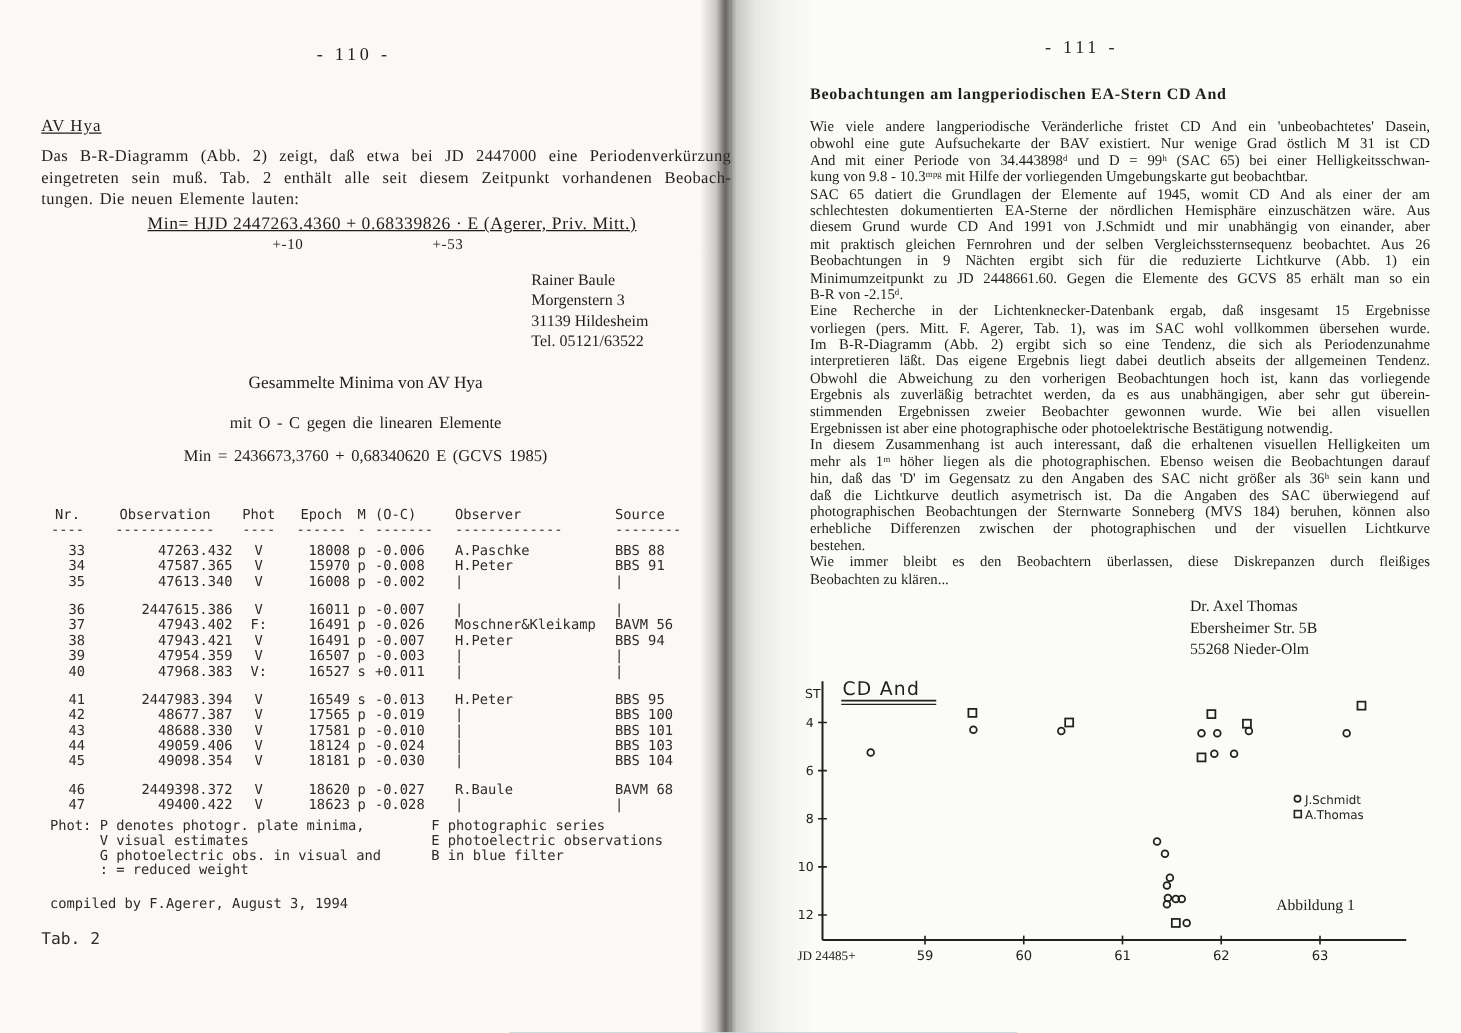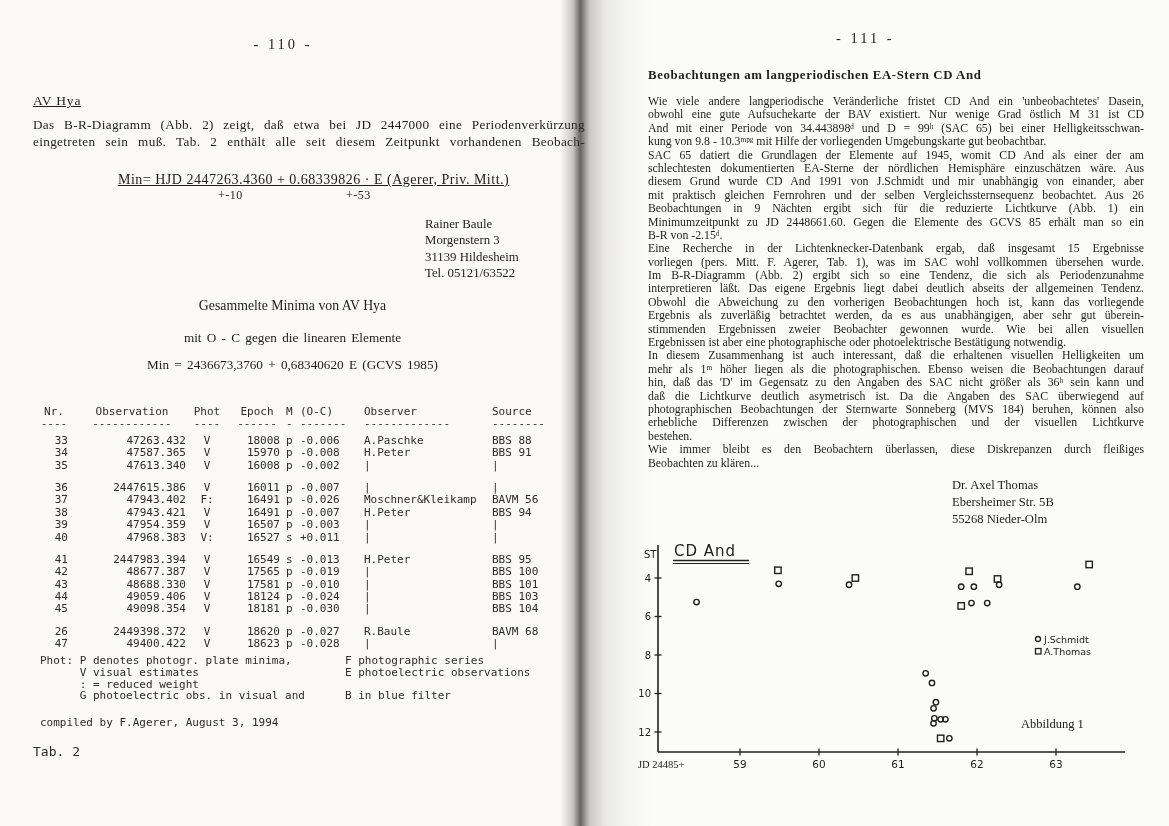--- a/index.html
+++ b/index.html
@@ -59,20 +59,21 @@
 <body>
 
 <div class="scan">
 
   <div class="page page-left">
     <div class="abs pgnum-l">- 110 -</div>
     <div class="abs sect">AV Hya</div>
     <div class="abs intro" id="intro">
         <div class="jl">Das B-R-Diagramm (Abb. 2) zeigt, daß etwa bei JD 2447000 eine Periodenverkürzung</div>
         <div class="jl">eingetreten sein muß. Tab. 2 enthält alle seit diesem Zeitpunkt vorhandenen Beobach-</div>
+        <div class="jl last">tungen. Die neuen Elemente lauten:</div>
       </div>
     <div class="abs formula">Min= HJD 2447263.4360 + 0.68339826 · E   (Agerer, Priv. Mitt.)</div>
     <div class="abs err err1">+-10</div>
     <div class="abs err err2">+-53</div>
     <div class="abs addr-l" id="addr-l">
         <div class="">Rainer Baule</div>
         <div class="">Morgenstern 3</div>
         <div class="">31139 Hildesheim</div>
         <div class="">Tel. 05121/63522</div>
       </div>
@@ -88,28 +89,28 @@
         <div class="trow gapg"><span class="c0">36</span><span class="c1">2447615.386</span><span class="c2">V</span><span class="c3">16011</span><span class="c4">p</span><span class="c5">-0.007</span><span class="c6">|</span><span class="c7">|</span></div>
         <div class="trow "><span class="c0">37</span><span class="c1">47943.402</span><span class="c2">F:</span><span class="c3">16491</span><span class="c4">p</span><span class="c5">-0.026</span><span class="c6">Moschner&amp;Kleikamp</span><span class="c7">BAVM 56</span></div>
         <div class="trow "><span class="c0">38</span><span class="c1">47943.421</span><span class="c2">V</span><span class="c3">16491</span><span class="c4">p</span><span class="c5">-0.007</span><span class="c6">H.Peter</span><span class="c7">BBS 94</span></div>
         <div class="trow "><span class="c0">39</span><span class="c1">47954.359</span><span class="c2">V</span><span class="c3">16507</span><span class="c4">p</span><span class="c5">-0.003</span><span class="c6">|</span><span class="c7">|</span></div>
         <div class="trow "><span class="c0">40</span><span class="c1">47968.383</span><span class="c2">V:</span><span class="c3">16527</span><span class="c4">s</span><span class="c5">+0.011</span><span class="c6">|</span><span class="c7">|</span></div>
         <div class="trow gapg"><span class="c0">41</span><span class="c1">2447983.394</span><span class="c2">V</span><span class="c3">16549</span><span class="c4">s</span><span class="c5">-0.013</span><span class="c6">H.Peter</span><span class="c7">BBS 95</span></div>
         <div class="trow "><span class="c0">42</span><span class="c1">48677.387</span><span class="c2">V</span><span class="c3">17565</span><span class="c4">p</span><span class="c5">-0.019</span><span class="c6">|</span><span class="c7">BBS 100</span></div>
         <div class="trow "><span class="c0">43</span><span class="c1">48688.330</span><span class="c2">V</span><span class="c3">17581</span><span class="c4">p</span><span class="c5">-0.010</span><span class="c6">|</span><span class="c7">BBS 101</span></div>
         <div class="trow "><span class="c0">44</span><span class="c1">49059.406</span><span class="c2">V</span><span class="c3">18124</span><span class="c4">p</span><span class="c5">-0.024</span><span class="c6">|</span><span class="c7">BBS 103</span></div>
         <div class="trow "><span class="c0">45</span><span class="c1">49098.354</span><span class="c2">V</span><span class="c3">18181</span><span class="c4">p</span><span class="c5">-0.030</span><span class="c6">|</span><span class="c7">BBS 104</span></div>
-        <div class="trow gapg"><span class="c0">26</span><span class="c1">2449398.372</span><span class="c2">V</span><span class="c3">18620</span><span class="c4">p</span><span class="c5">-0.027</span><span class="c6">R.Baule</span><span class="c7">BAVM 68</span></div>
+        <div class="trow gapg"><span class="c0">46</span><span class="c1">2449398.372</span><span class="c2">V</span><span class="c3">18620</span><span class="c4">p</span><span class="c5">-0.027</span><span class="c6">R.Baule</span><span class="c7">BAVM 68</span></div>
         <div class="trow "><span class="c0">47</span><span class="c1">49400.422</span><span class="c2">V</span><span class="c3">18623</span><span class="c4">p</span><span class="c5">-0.028</span><span class="c6">|</span><span class="c7">|</span></div>
       </div>
     <div class="abs mono photleg" id="photleg">
         <div class="lrow"><span class="lt">Phot: P denotes photogr. plate minima,</span><span>F photographic series</span></div>
         <div class="lrow"><span class="lt">      V visual estimates</span><span>E photoelectric observations</span></div>
+        <div class="lrow"><span class="lt">      G photoelectric obs. in visual and</span><span>B in blue filter</span></div>
         <div class="lrow"><span class="lt">      : = reduced weight</span><span></span></div>
-        <div class="lrow"><span class="lt">      G photoelectric obs. in visual and</span><span>B in blue filter</span></div>
       </div>
     <div class="abs mono compiled">compiled by F.Agerer, August 3, 1994</div>
     <div class="abs mono tabcap">Tab. 2</div>
   </div>
 
   <div class="page page-right"></div>
   <div class="abs pgnum-r">- 111 -</div>
   <div class="abs heading">Beobachtungen am langperiodischen EA-Stern CD And</div>
   <div class="abs body-r" id="body-r">
       <div class="jl">Wie viele andere langperiodische Veränderliche fristet CD And ein 'unbeobachtetes' Dasein,</div>

